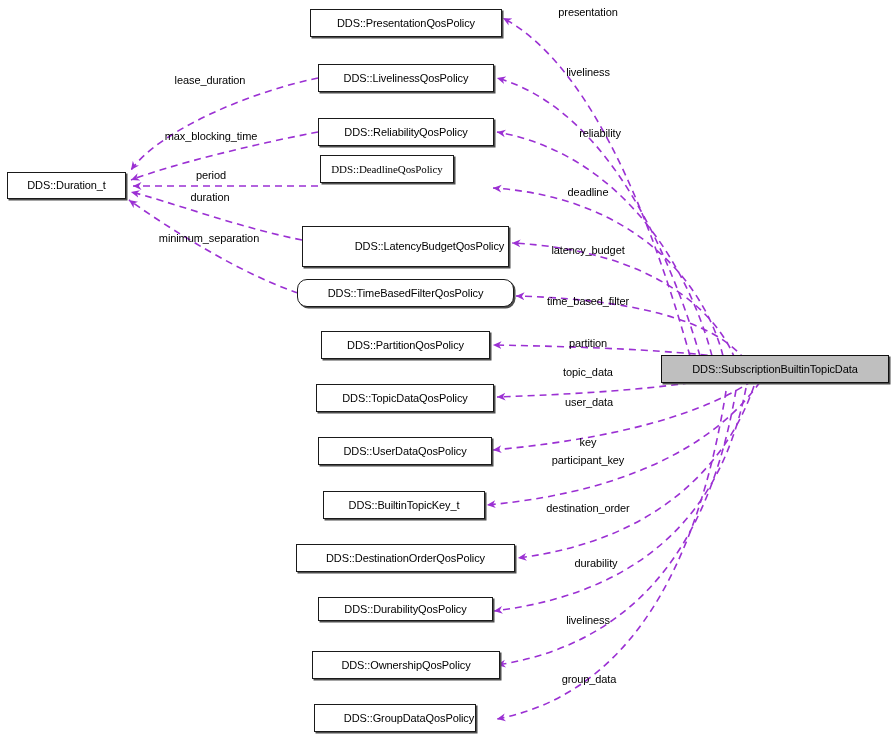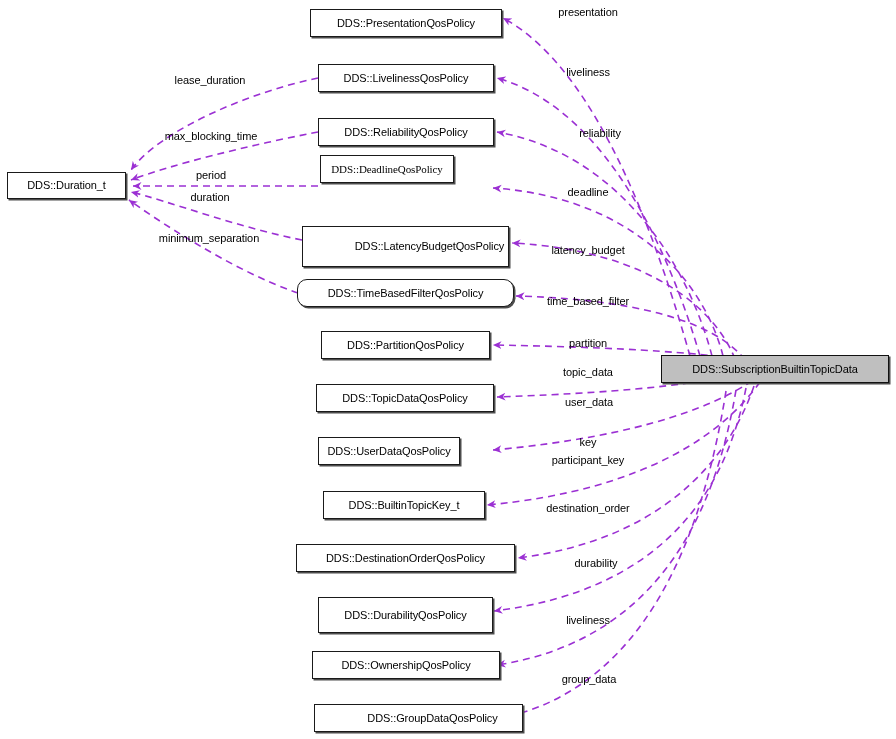--- a/index.html
+++ b/index.html
@@ -113,41 +113,41 @@
   </div>
 
   <div class="node" style="left:321px;top:331px;width:169px;height:28px;">
     <span>DDS::PartitionQosPolicy</span>
   </div>
 
   <div class="node" style="left:316px;top:384px;width:178px;height:28px;">
     <span>DDS::TopicDataQosPolicy</span>
   </div>
 
-  <div class="node" style="left:318px;top:437px;width:142px;height:28px;">
+  <div class="node" style="left:318px;top:437px;width:174px;height:28px;">
     <span>DDS::UserDataQosPolicy</span>
   </div>
 
   <div class="node" style="left:296px;top:544px;width:219px;height:28px;">
     <span>DDS::DestinationOrderQosPolicy</span>
   </div>
 
   <div class="node" style="left:323px;top:491px;width:162px;height:28px;">
     <span>DDS::BuiltinTopicKey_t</span>
   </div>
 
-  <div class="node" style="left:318px;top:597px;width:175px;height:36px;">
+  <div class="node" style="left:318px;top:597px;width:175px;height:24px;">
     <span>DDS::DurabilityQosPolicy</span>
   </div>
 
   <div class="node" style="left:312px;top:651px;width:188px;height:28px;">
     <span>DDS::OwnershipQosPolicy</span>
   </div>
 
-  <div class="node" style="left:314px;top:704px;width:209px;height:28px;padding-left:28px;">
+  <div class="node" style="left:314px;top:704px;width:162px;height:28px;padding-left:28px;">
     <span>DDS::GroupDataQosPolicy</span>
   </div>
 
   <div class="node target" style="left:661px;top:355px;width:228px;height:28px;">
     <span>DDS::SubscriptionBuiltinTopicData</span>
   </div>
 
   <div class="edge-label center" style="left:210px;top:74px;"><span>lease_duration</span></div>
 
   <div class="edge-label center" style="left:211px;top:130px;"><span>max_blocking_time</span></div>

